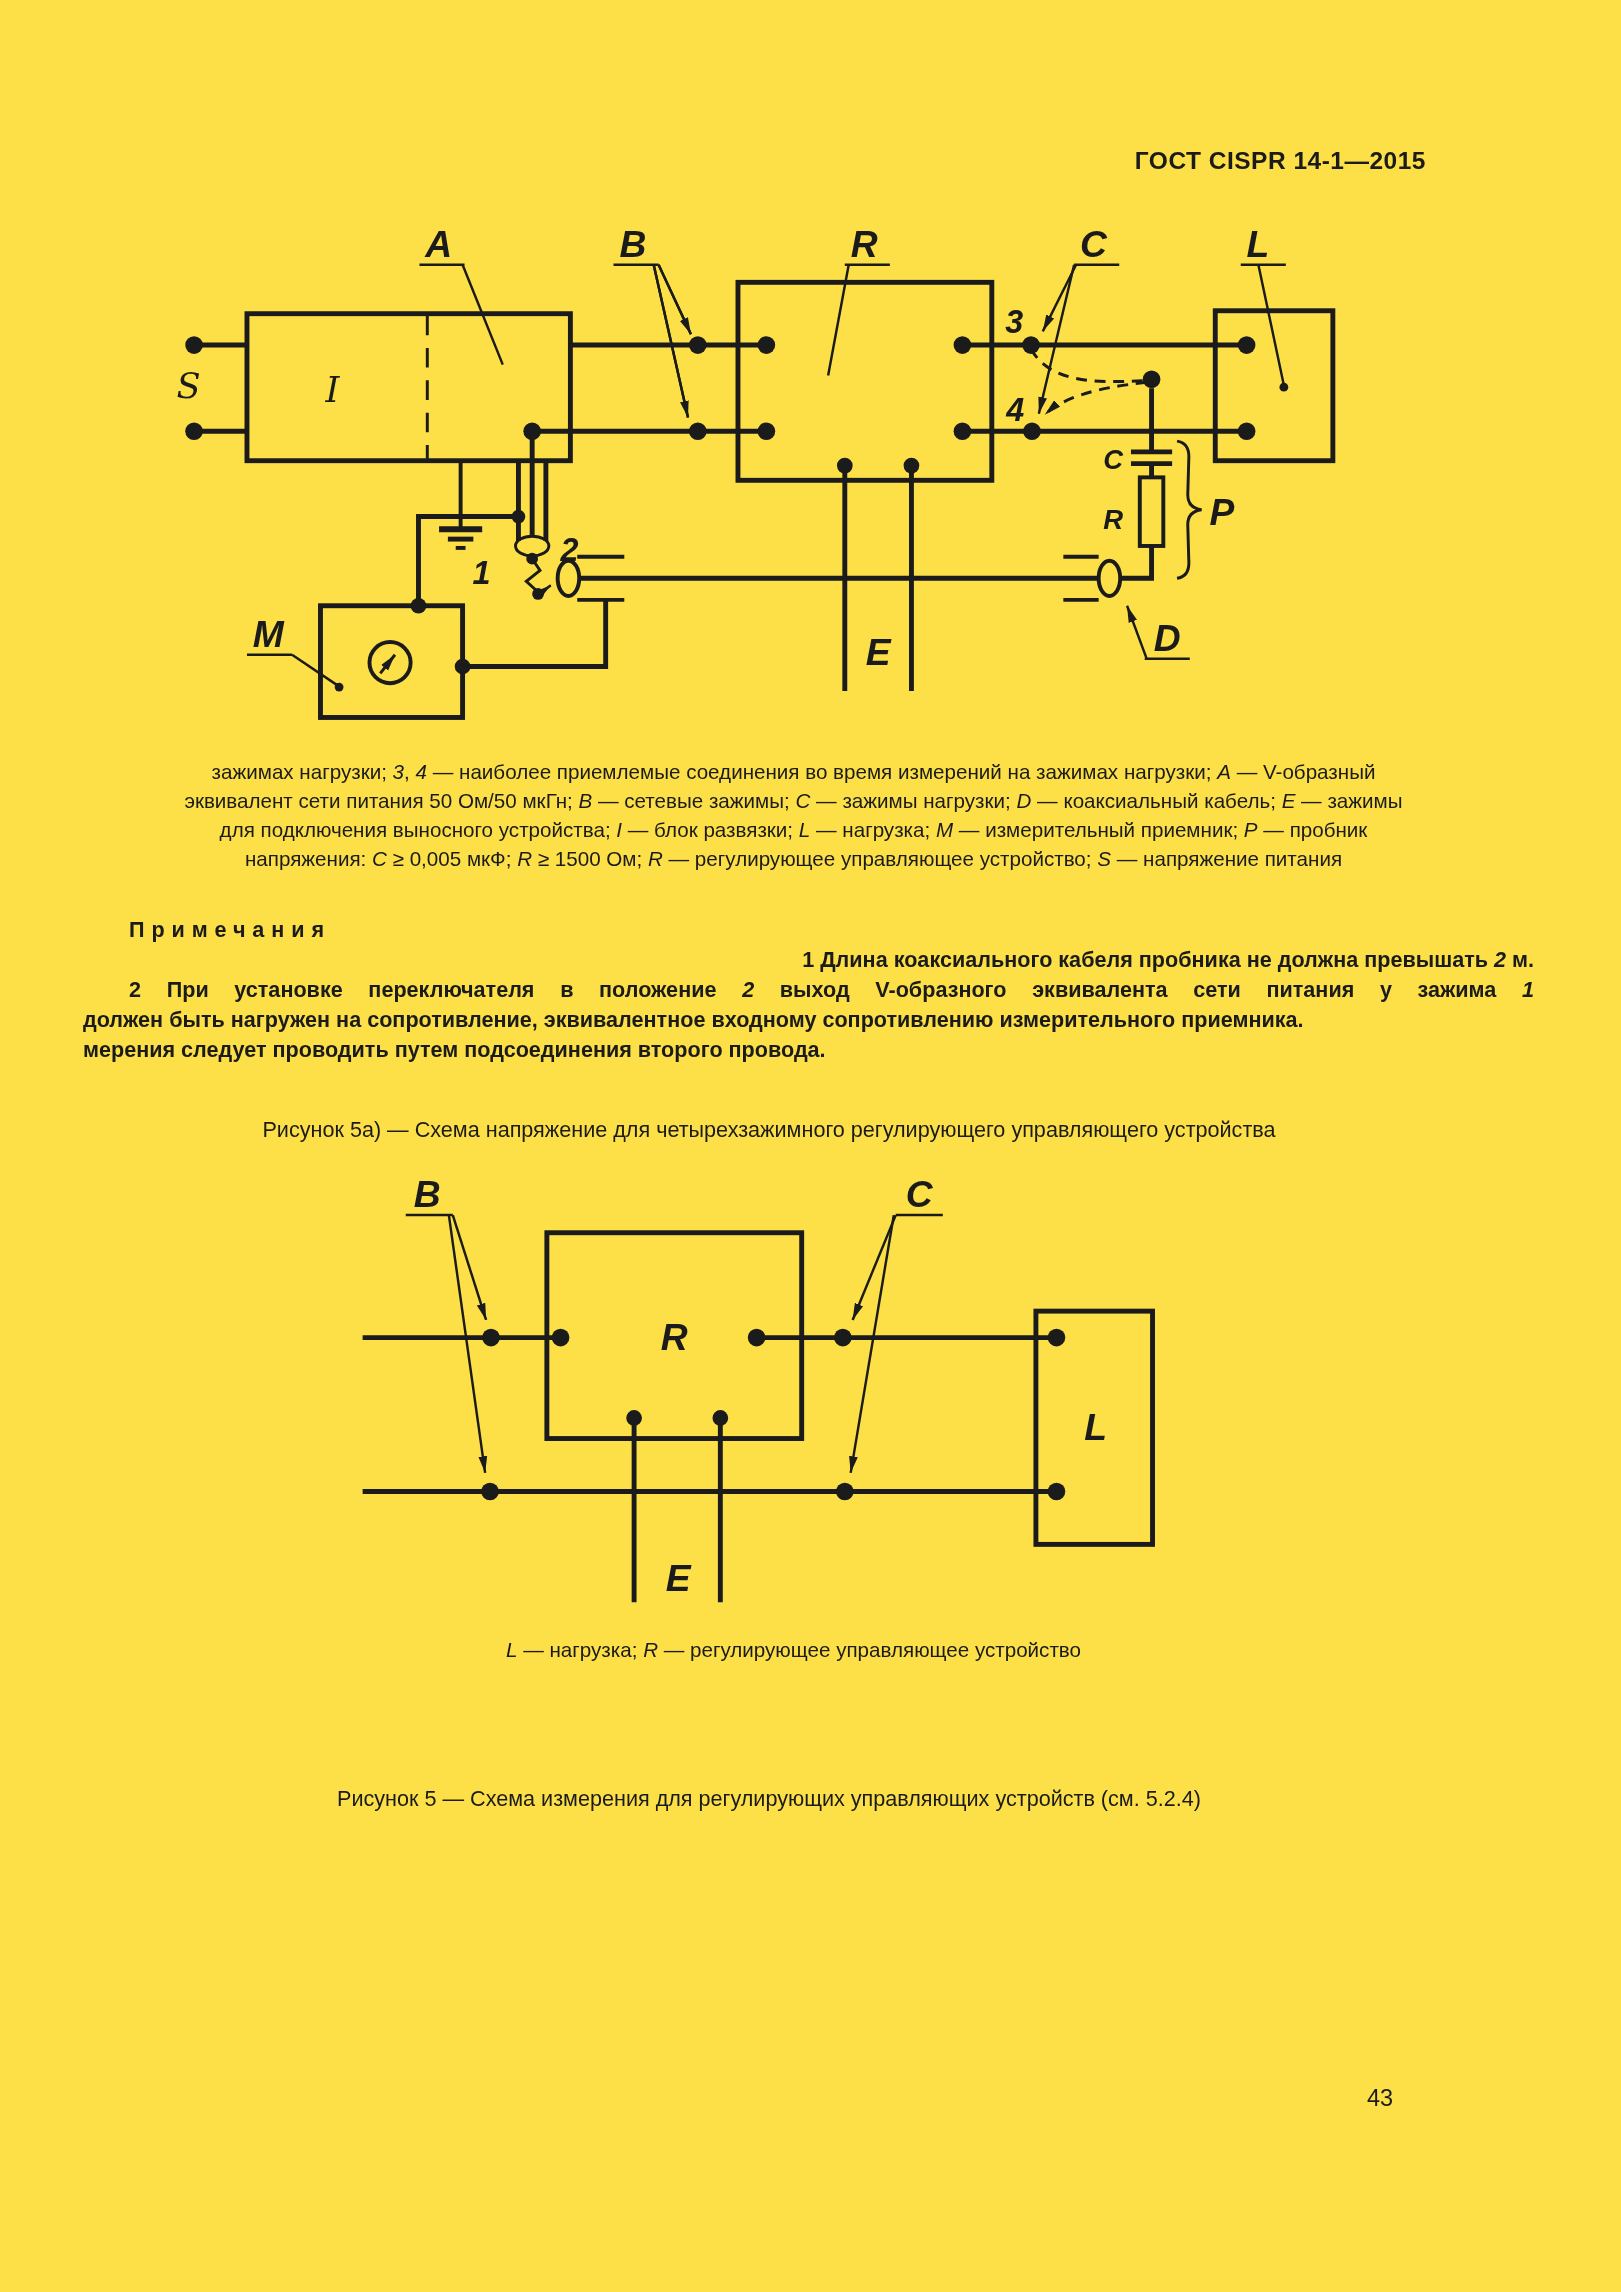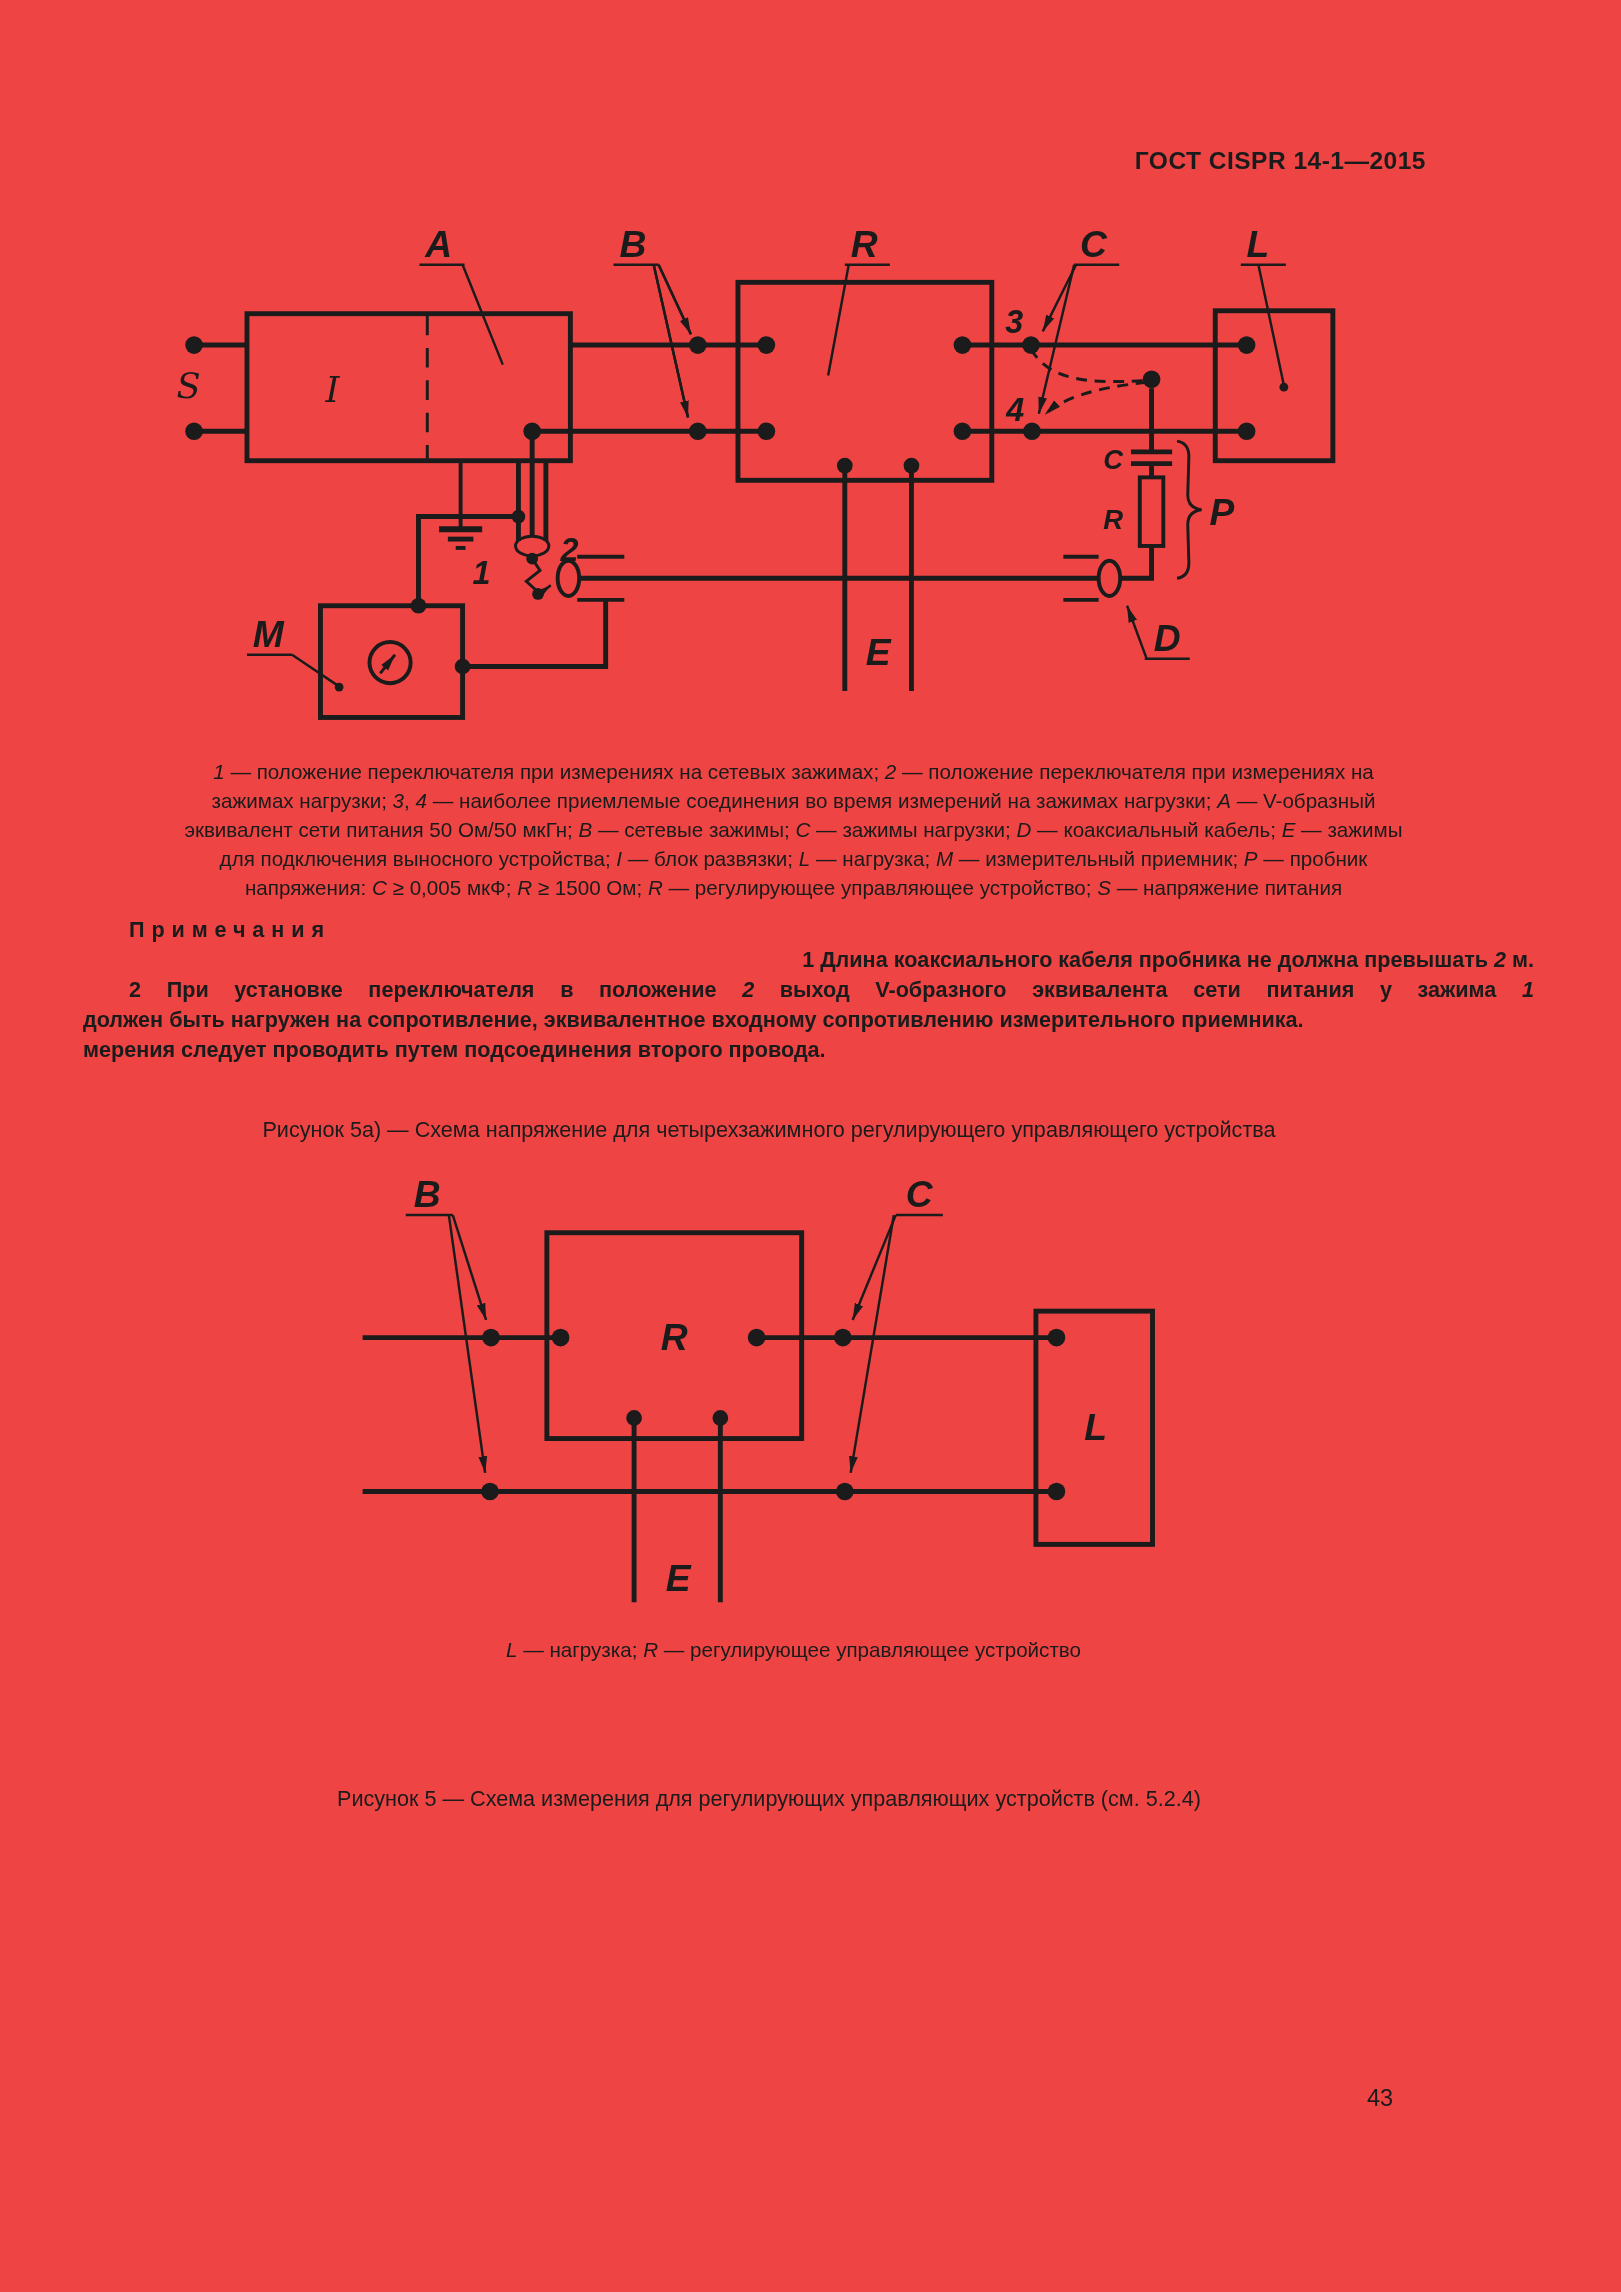--- a/index.html
+++ b/index.html
@@ -1,19 +1,19 @@
 <!DOCTYPE html>
 <html><head>
 <meta charset="utf-8">
 <style>
   * { margin:0; padding:0; box-sizing:border-box; }
   html,body { background:#e8e8e6; }
   .page {
     position:relative; width:1621px; height:2293px;
-    background:#ef4444; color:#1b1b1b;
+    background:#fde047; color:#1b1b1b;
     font-family:"Liberation Sans", sans-serif;
     overflow:hidden; margin:0 auto;
   }
   .abs { position:absolute; }
   .hdr { top:147px; left:843px; width:583px; text-align:right;
          font-size:24.5px; font-weight:bold; letter-spacing:0.5px; }
   svg.fig { position:absolute; left:0; }
   .col { left:83px; width:1421px; }
   .legend { font-size:20.6px; line-height:29px; text-align:center; }
   .notes { font-size:21.6px; line-height:30px; text-align:left;font-weight:bold; }
@@ -151,21 +151,20 @@
     <text class="lbl" x="1234" y="536">P</text>
     <text class="num" x="482" y="596">1</text>
     <text class="num" x="572" y="572">2</text>
     <text class="num" x="1044" y="340" text-anchor="end">3</text>
     <text class="num" x="1045" y="430" text-anchor="end">4</text>
     <text class="lbl2" x="1146" y="478" text-anchor="end">C</text>
     <text class="lbl2" x="1146" y="540" text-anchor="end">R</text>
   </svg>
 
   <div class="abs col legend" style="top:757px">
-    <div><i>1</i> — положение переключателя при измерениях на сетевых зажимах; <i>2</i> — положение переключателя при измерениях на</div>
     <div>зажимах нагрузки; <i>3</i>, <i>4</i> — наиболее приемлемые соединения во время измерений на зажимах нагрузки; <i>A</i> — V-образный</div>
     <div>эквивалент сети питания 50 Ом/50 мкГн; <i>B</i> — сетевые зажимы; <i>C</i> — зажимы нагрузки; <i>D</i> — коаксиальный кабель; <i>E</i> — зажимы</div>
     <div>для подключения выносного устройства; <i>I</i> — блок развязки; <i>L</i> — нагрузка; <i>M</i> — измерительный приемник; <i>P</i> — пробник</div>
     <div>напряжения: <i>C</i> ≥ 0,005 мкФ; <i>R</i> ≥ 1500 Ом; <i>R</i> — регулирующее управляющее устройство; <i>S</i> — напряжение питания</div>
   </div>
 
   <div class="abs col notes" style="top:915px;width:1451px">
     <div class="notes-title">Примечания</div>
     <div class="ind">1 Длина коаксиального кабеля пробника не должна превышать <i>2</i> м.</div>
     <div class="ind stretch">2 При установке переключателя в положение <i>2</i> выход V-образного эквивалента сети питания у зажима <i>1</i></div>

